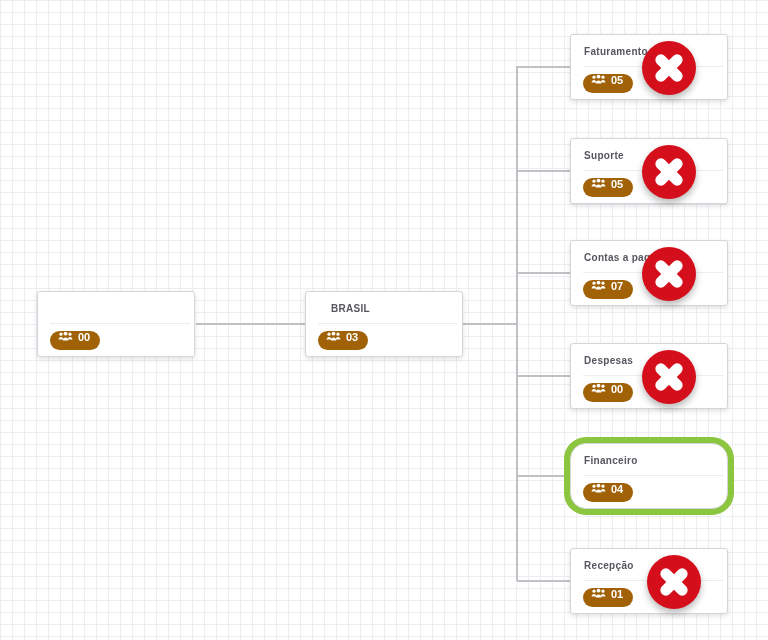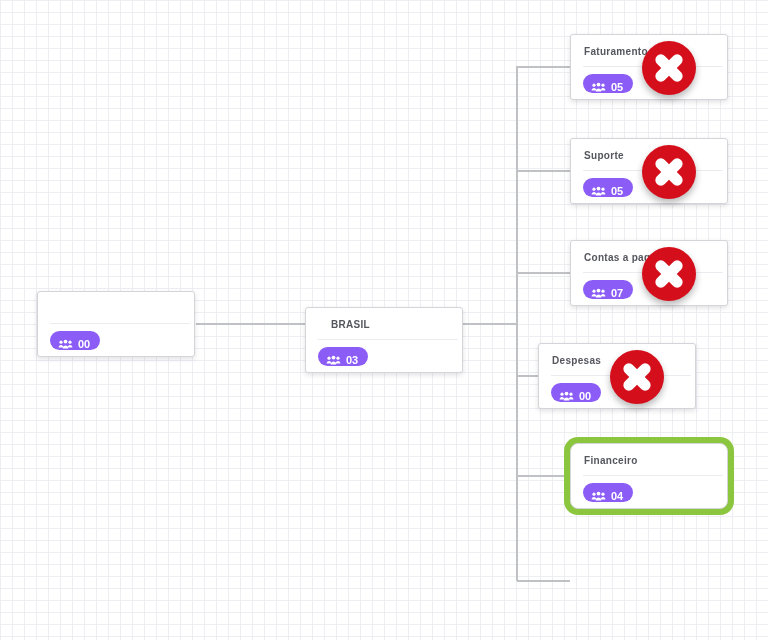--- a/index.html
+++ b/index.html
@@ -22,38 +22,38 @@
   .node {
     position:absolute;
     width:158px; height:66px;
     background:#ffffff;
     border:1.5px solid #d5d5d9;
     border-radius:3px;
     box-shadow:0 2px 5px rgba(90,90,100,0.18);
   }
   .node--selected {
     box-shadow:0 0 0 6px #8cc63f, 0 2px 5px rgba(90,90,100,0.18);
-    border-radius:8px;
+    border-radius:16px;
     text-decoration:underline;
   }
   .node-title {
     position:absolute; top:11px; left:13px; right:8px;
     font-size:10px; font-weight:600; color:#55565e;
     letter-spacing:0.3px; white-space:nowrap; overflow:hidden;
   }
   .node--brasil .node-title { left:25px; }
   .node-divider {
     position:absolute; top:31px; left:12px; right:4px;
     border-top:1px solid #ececf0;
   }
   .badge {
     position:absolute; left:12px; bottom:6px;
     height:19px; padding:0 10px 0 8px;
-    background:#8b5cf6; border-radius:10px;
-    display:flex; align-items:flex-end; gap:5px;
+    background:#a16207; border-radius:10px;
+    display:flex; align-items:flex-start; gap:5px;
     color:#ffffff; font-size:11px; font-weight:bold;
   }
   .badge svg { display:block; }
 
   
   .remove-btn {
     position:absolute; top:6px; left:71px;
     width:54px; height:54px; border-radius:50%;
     background:#d40e1b;
     box-shadow:0 4px 7px rgba(0,0,0,0.28);
@@ -93,21 +93,21 @@
           <circle cx="12" cy="3.2" r="1.6"></circle>
             <path d="M9.6 8.6c0-1.5 1.1-2.6 2.4-2.6s2.4 1.1 2.4 2.6z"></path>
           <circle cx="7.5" cy="2.6" r="1.9"></circle>
             <path d="M4.7 9.6c0-1.8 1.3-3 2.8-3s2.8 1.2 2.8 3z"></path>
         </svg>
       </span>
       <span>00</span>
     </div>
   </div>
 
-  <div class="node node--brasil" style="left:305px; top:307px;">
+  <div class="node node--brasil" style="left:305px; top:291px;">
     <div class="node-title">BRASIL</div>
     <div class="node-divider"></div>
     <div class="badge">
       <span>
         <svg width="15" height="11" viewBox="0 0 15 11" fill="#ffffff">
           <circle cx="3" cy="3.2" r="1.6"></circle>
             <path d="M0.6 8.6c0-1.5 1.1-2.6 2.4-2.6s2.4 1.1 2.4 2.6z"></path>
           <circle cx="12" cy="3.2" r="1.6"></circle>
             <path d="M9.6 8.6c0-1.5 1.1-2.6 2.4-2.6s2.4 1.1 2.4 2.6z"></path>
           <circle cx="7.5" cy="2.6" r="1.9"></circle>
@@ -177,21 +177,21 @@
         </svg>
       </span>
       <span>07</span>
     </div>
     <div class="remove-btn">
       <span class="bar bar1"></span>
       <span class="bar bar2"></span>
     </div>
   </div>
 
-  <div class="node" style="left:538px; top:343px;">
+  <div class="node" style="left:570px; top:343px;">
     <div class="node-title">Despesas</div>
     <div class="node-divider"></div>
     <div class="badge">
       <span>
         <svg width="15" height="11" viewBox="0 0 15 11" fill="#ffffff">
           <circle cx="3" cy="3.2" r="1.6"></circle>
             <path d="M0.6 8.6c0-1.5 1.1-2.6 2.4-2.6s2.4 1.1 2.4 2.6z"></path>
           <circle cx="12" cy="3.2" r="1.6"></circle>
             <path d="M9.6 8.6c0-1.5 1.1-2.6 2.4-2.6s2.4 1.1 2.4 2.6z"></path>
           <circle cx="7.5" cy="2.6" r="1.9"></circle>
@@ -217,14 +217,35 @@
           <circle cx="12" cy="3.2" r="1.6"></circle>
             <path d="M9.6 8.6c0-1.5 1.1-2.6 2.4-2.6s2.4 1.1 2.4 2.6z"></path>
           <circle cx="7.5" cy="2.6" r="1.9"></circle>
             <path d="M4.7 9.6c0-1.8 1.3-3 2.8-3s2.8 1.2 2.8 3z"></path>
         </svg>
       </span>
       <span>04</span>
     </div>
   </div>
 
+  <div class="node" style="left:570px; top:548px;">
+    <div class="node-title">Recepção</div>
+    <div class="node-divider"></div>
+    <div class="badge">
+      <span>
+        <svg width="15" height="11" viewBox="0 0 15 11" fill="#ffffff">
+          <circle cx="3" cy="3.2" r="1.6"></circle>
+            <path d="M0.6 8.6c0-1.5 1.1-2.6 2.4-2.6s2.4 1.1 2.4 2.6z"></path>
+          <circle cx="12" cy="3.2" r="1.6"></circle>
+            <path d="M9.6 8.6c0-1.5 1.1-2.6 2.4-2.6s2.4 1.1 2.4 2.6z"></path>
+          <circle cx="7.5" cy="2.6" r="1.9"></circle>
+            <path d="M4.7 9.6c0-1.8 1.3-3 2.8-3s2.8 1.2 2.8 3z"></path>
+        </svg>
+      </span>
+      <span>01</span>
+    </div>
+    <div class="remove-btn" style="left:76px;">
+      <span class="bar bar1"></span>
+      <span class="bar bar2"></span>
+    </div>
+  </div>
 
 </div>
 
 </body></html>

